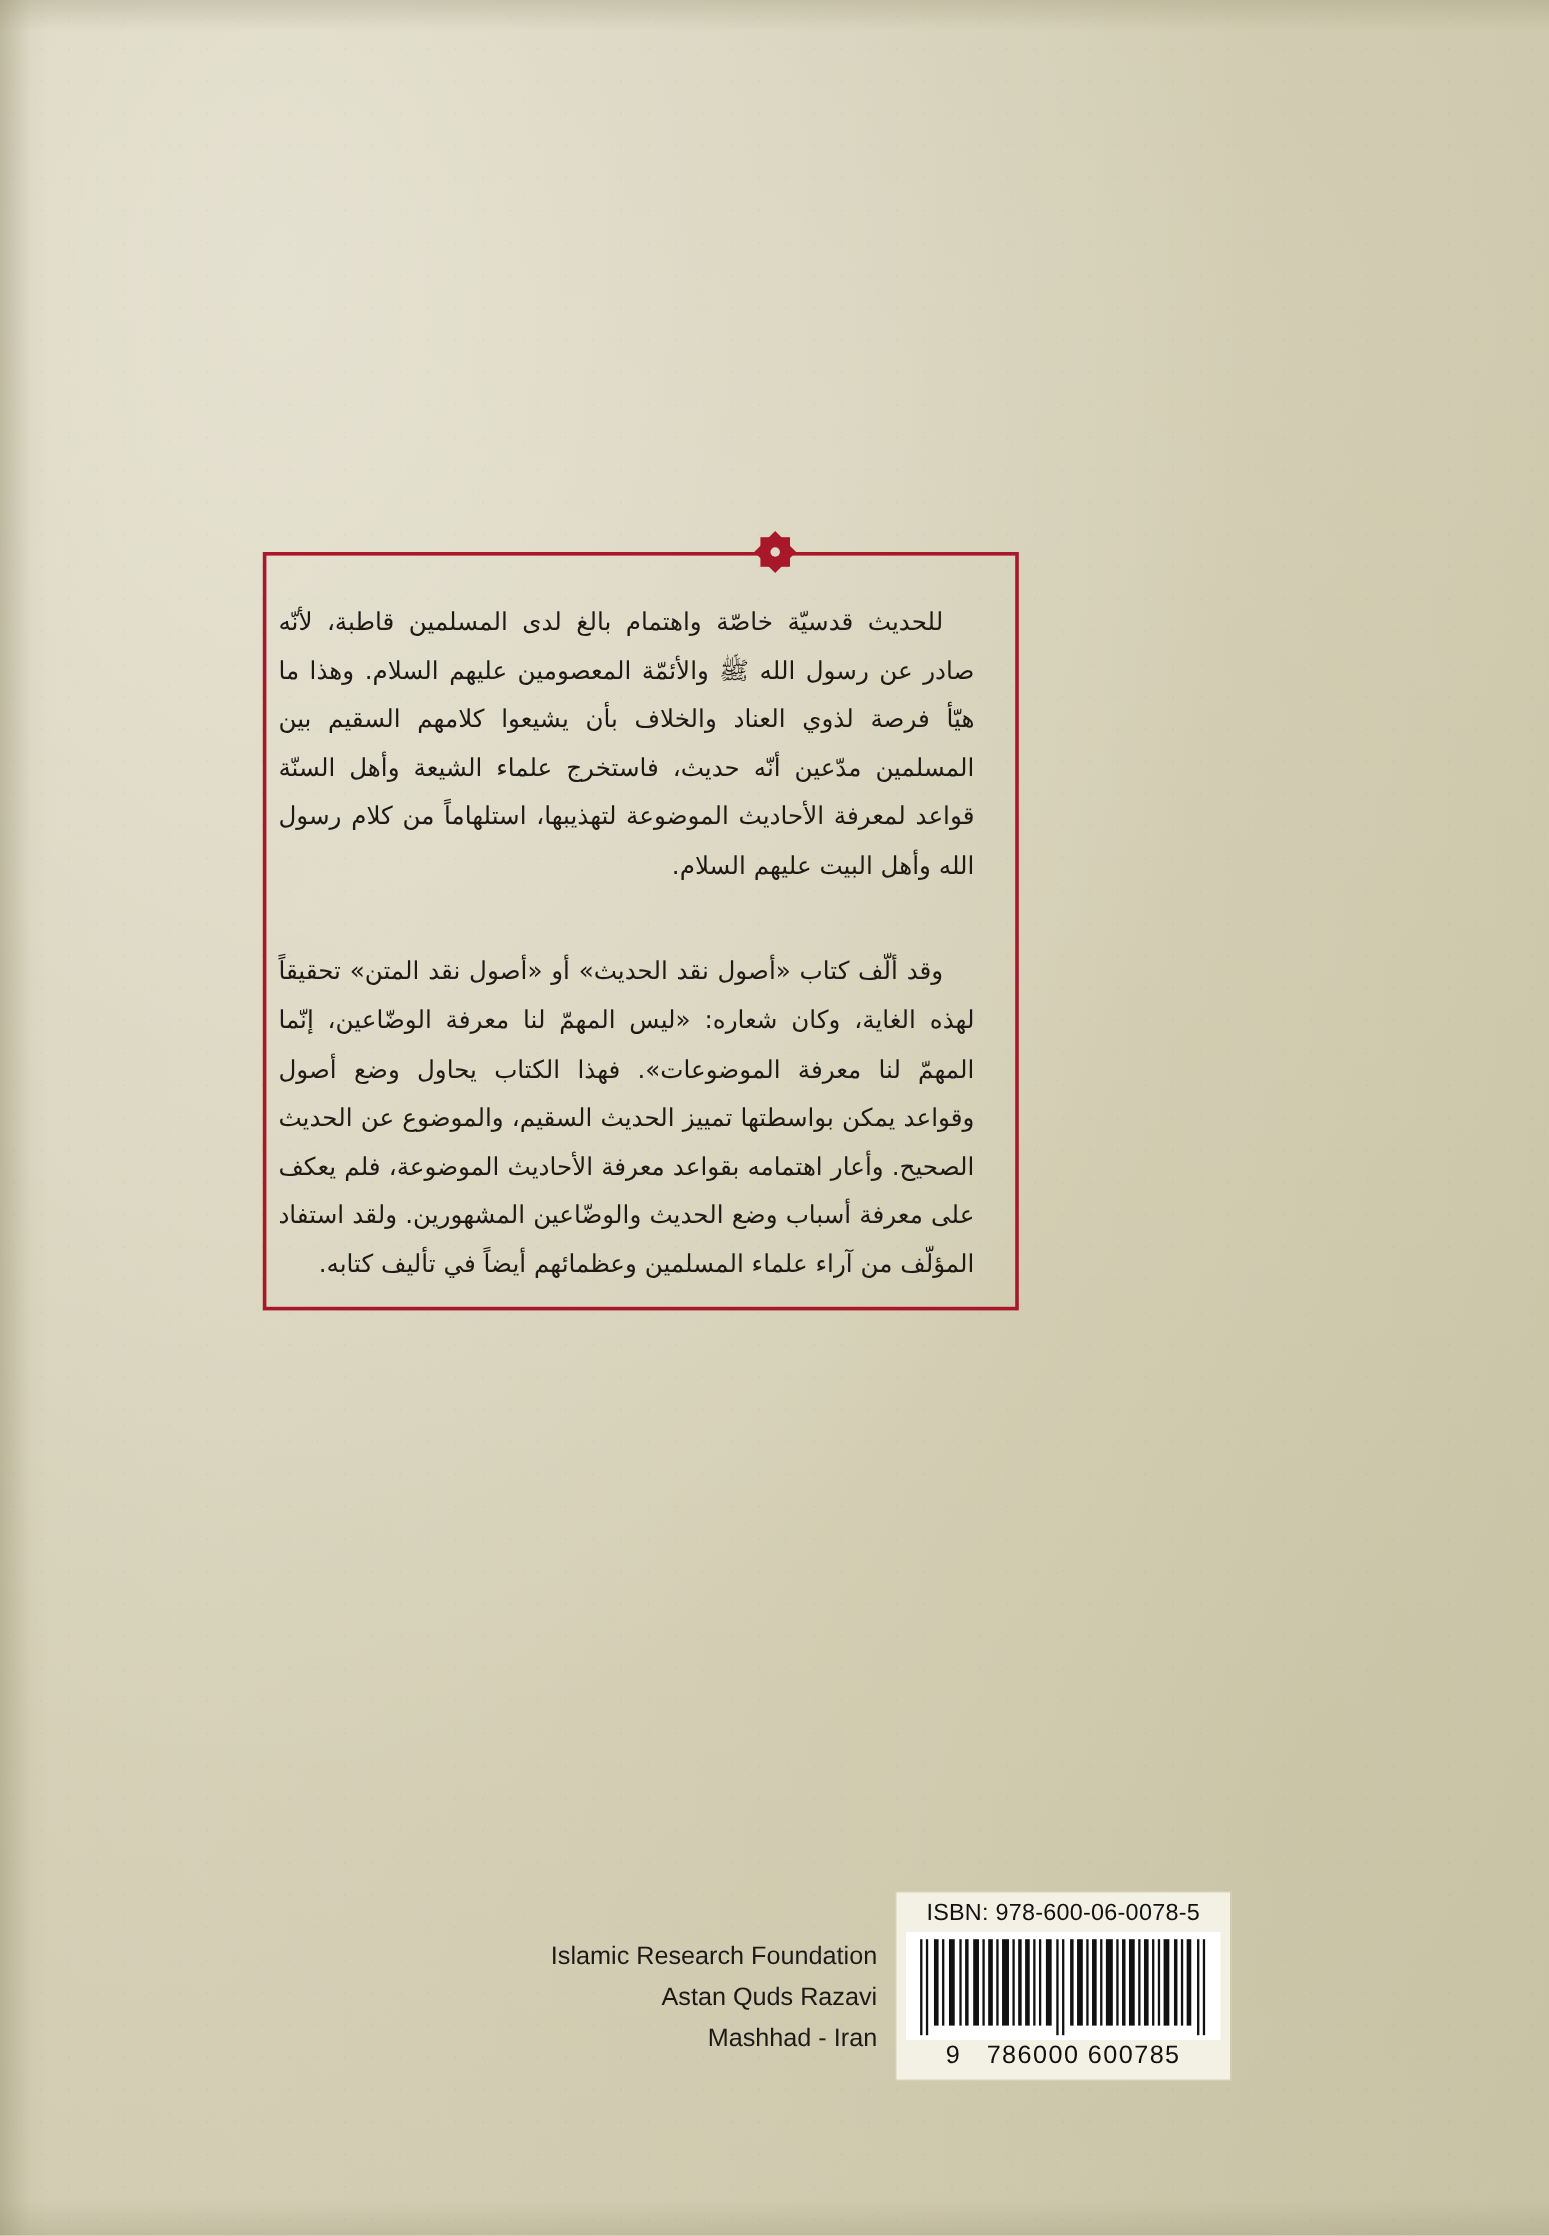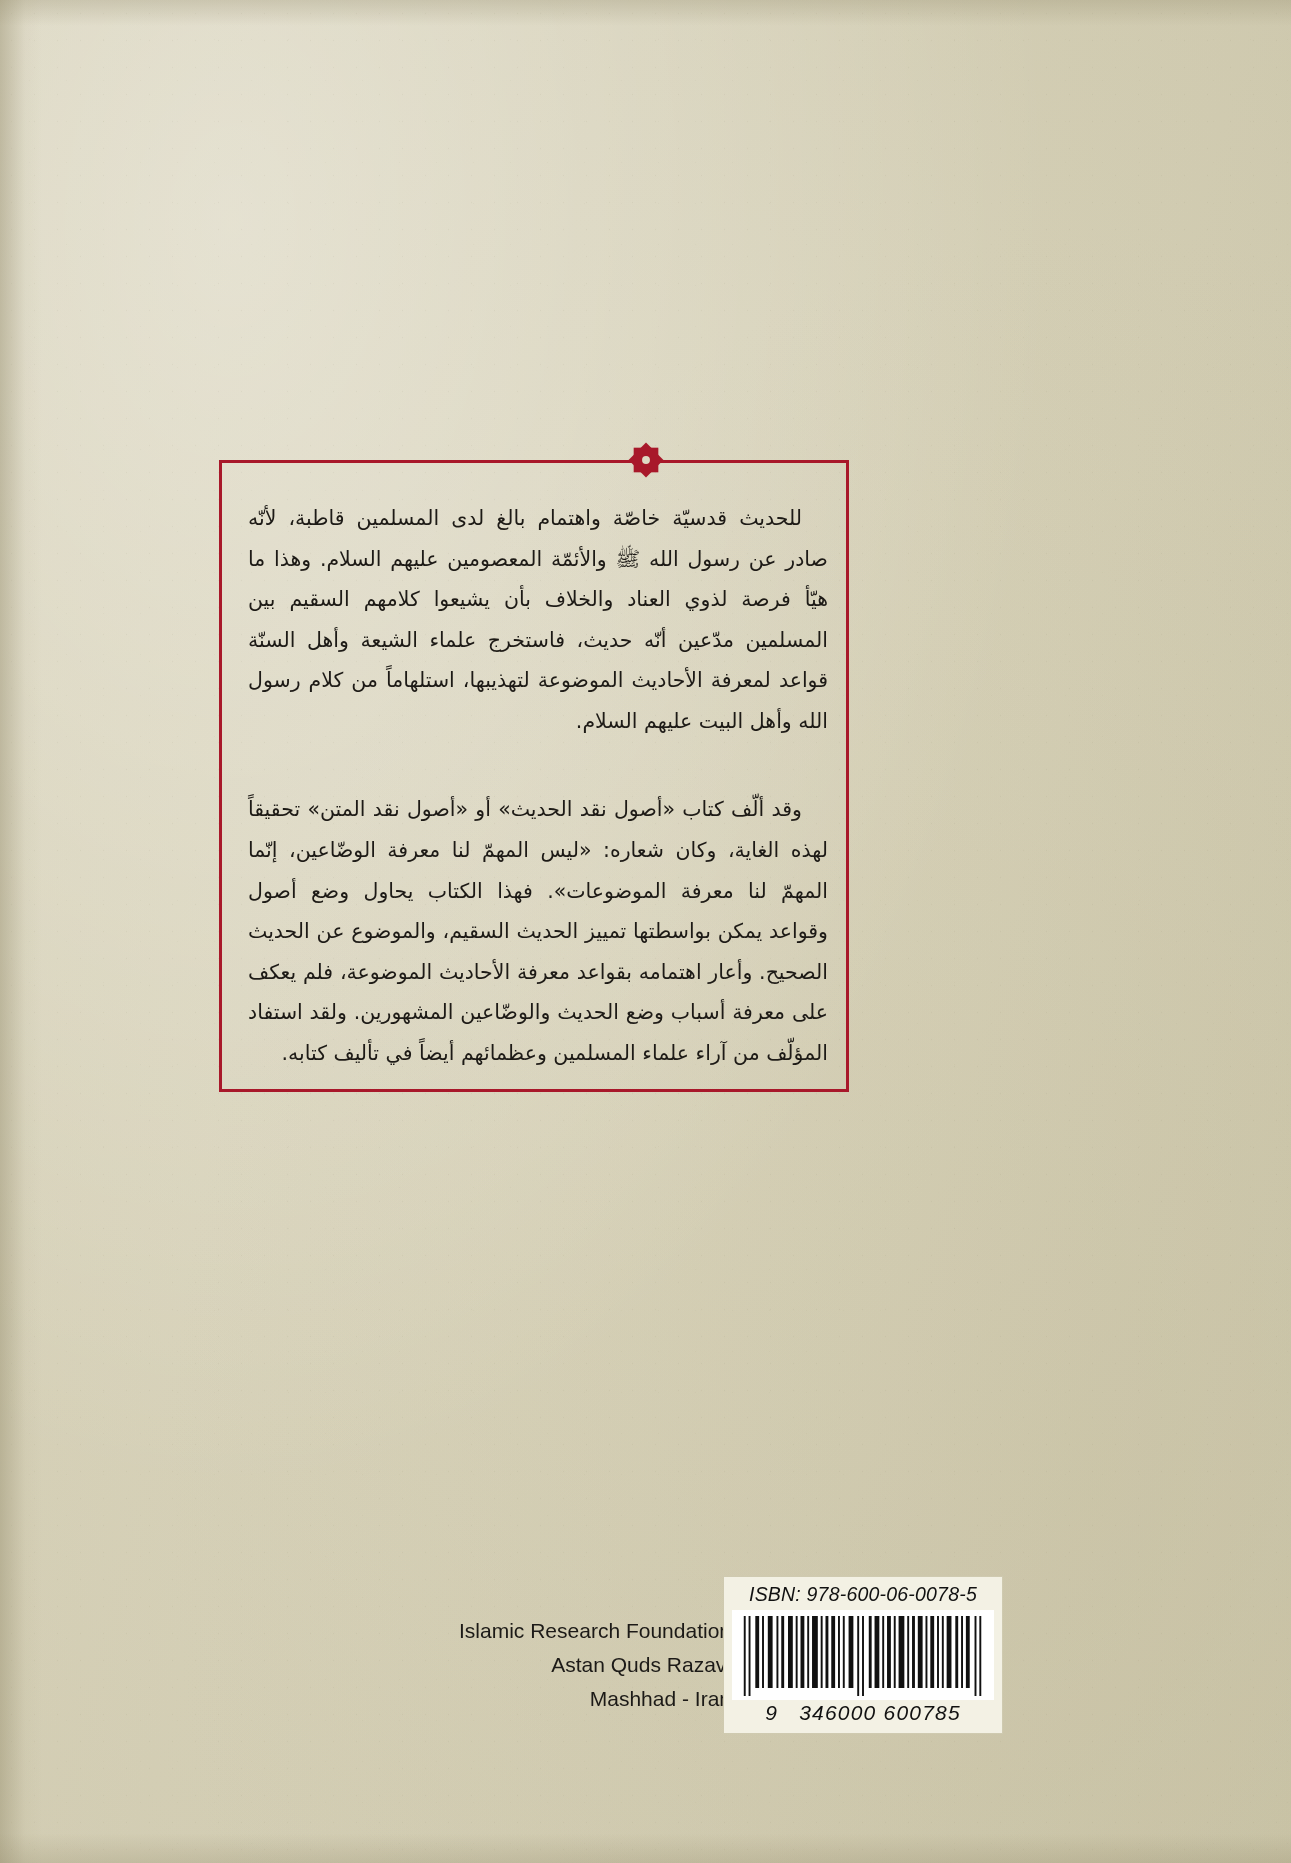--- a/index.html
+++ b/index.html
@@ -68,21 +68,21 @@
     top: 460px;
     transform: translate(-50%, -50%);
     width: 44px;
     height: 44px;
     color: #a8182a;
   }
   .ornament svg { display:block; width: 44px; height: 44px; }
 
   .blurb-text {
     position: absolute;
-    left: 248px;
+    left: 232px;
     top: 498px;
     width: 580px;
     direction: rtl;
     text-align: justify;
     font-family: "DejaVu Sans", sans-serif;
     color: #1d1a16;
     font-size: 20.5px;
     line-height: 1.98;
   }
   .blurb-text p {
@@ -100,28 +100,27 @@
     text-align: right;
     direction: ltr;
     font-family: "Liberation Sans", sans-serif;
     font-size: 21px;
     line-height: 1.62;
     color: #1c1a17;
   }
 
   .barcode-block {
     position: absolute;
-    left: 723px;
+    left: 746px;
     top: 1576px;
     width: 280px;
     background: #f3f1e4;
     border: 1px solid #cfcab0;
     box-sizing: border-box;
     padding: 6px 8px 8px 8px;
-    font-style: italic;
   }
   .isbn-text {
     font-family: "Liberation Sans", sans-serif;
     font-size: 19.5px;
     letter-spacing: .2px;
     color: #111;
     text-align: center;
     margin-bottom: 4px;
     white-space: nowrap;
   }
@@ -218,15 +217,15 @@
         <rect x="232" y="2" width="2" height="72"></rect>
         <rect x="237" y="2" width="4" height="72"></rect>
         <rect x="246" y="2" width="2" height="80"></rect>
         <rect x="251" y="2" width="2" height="80"></rect>
       </g>
     </svg>
   </div>
   <div class="barcode-digits">
     <span>9</span>
     <span>&nbsp;</span>
-    <span>346000 600785</span>
+    <span>786000 600785</span>
   </div>
 </div>
 
 </body></html>

